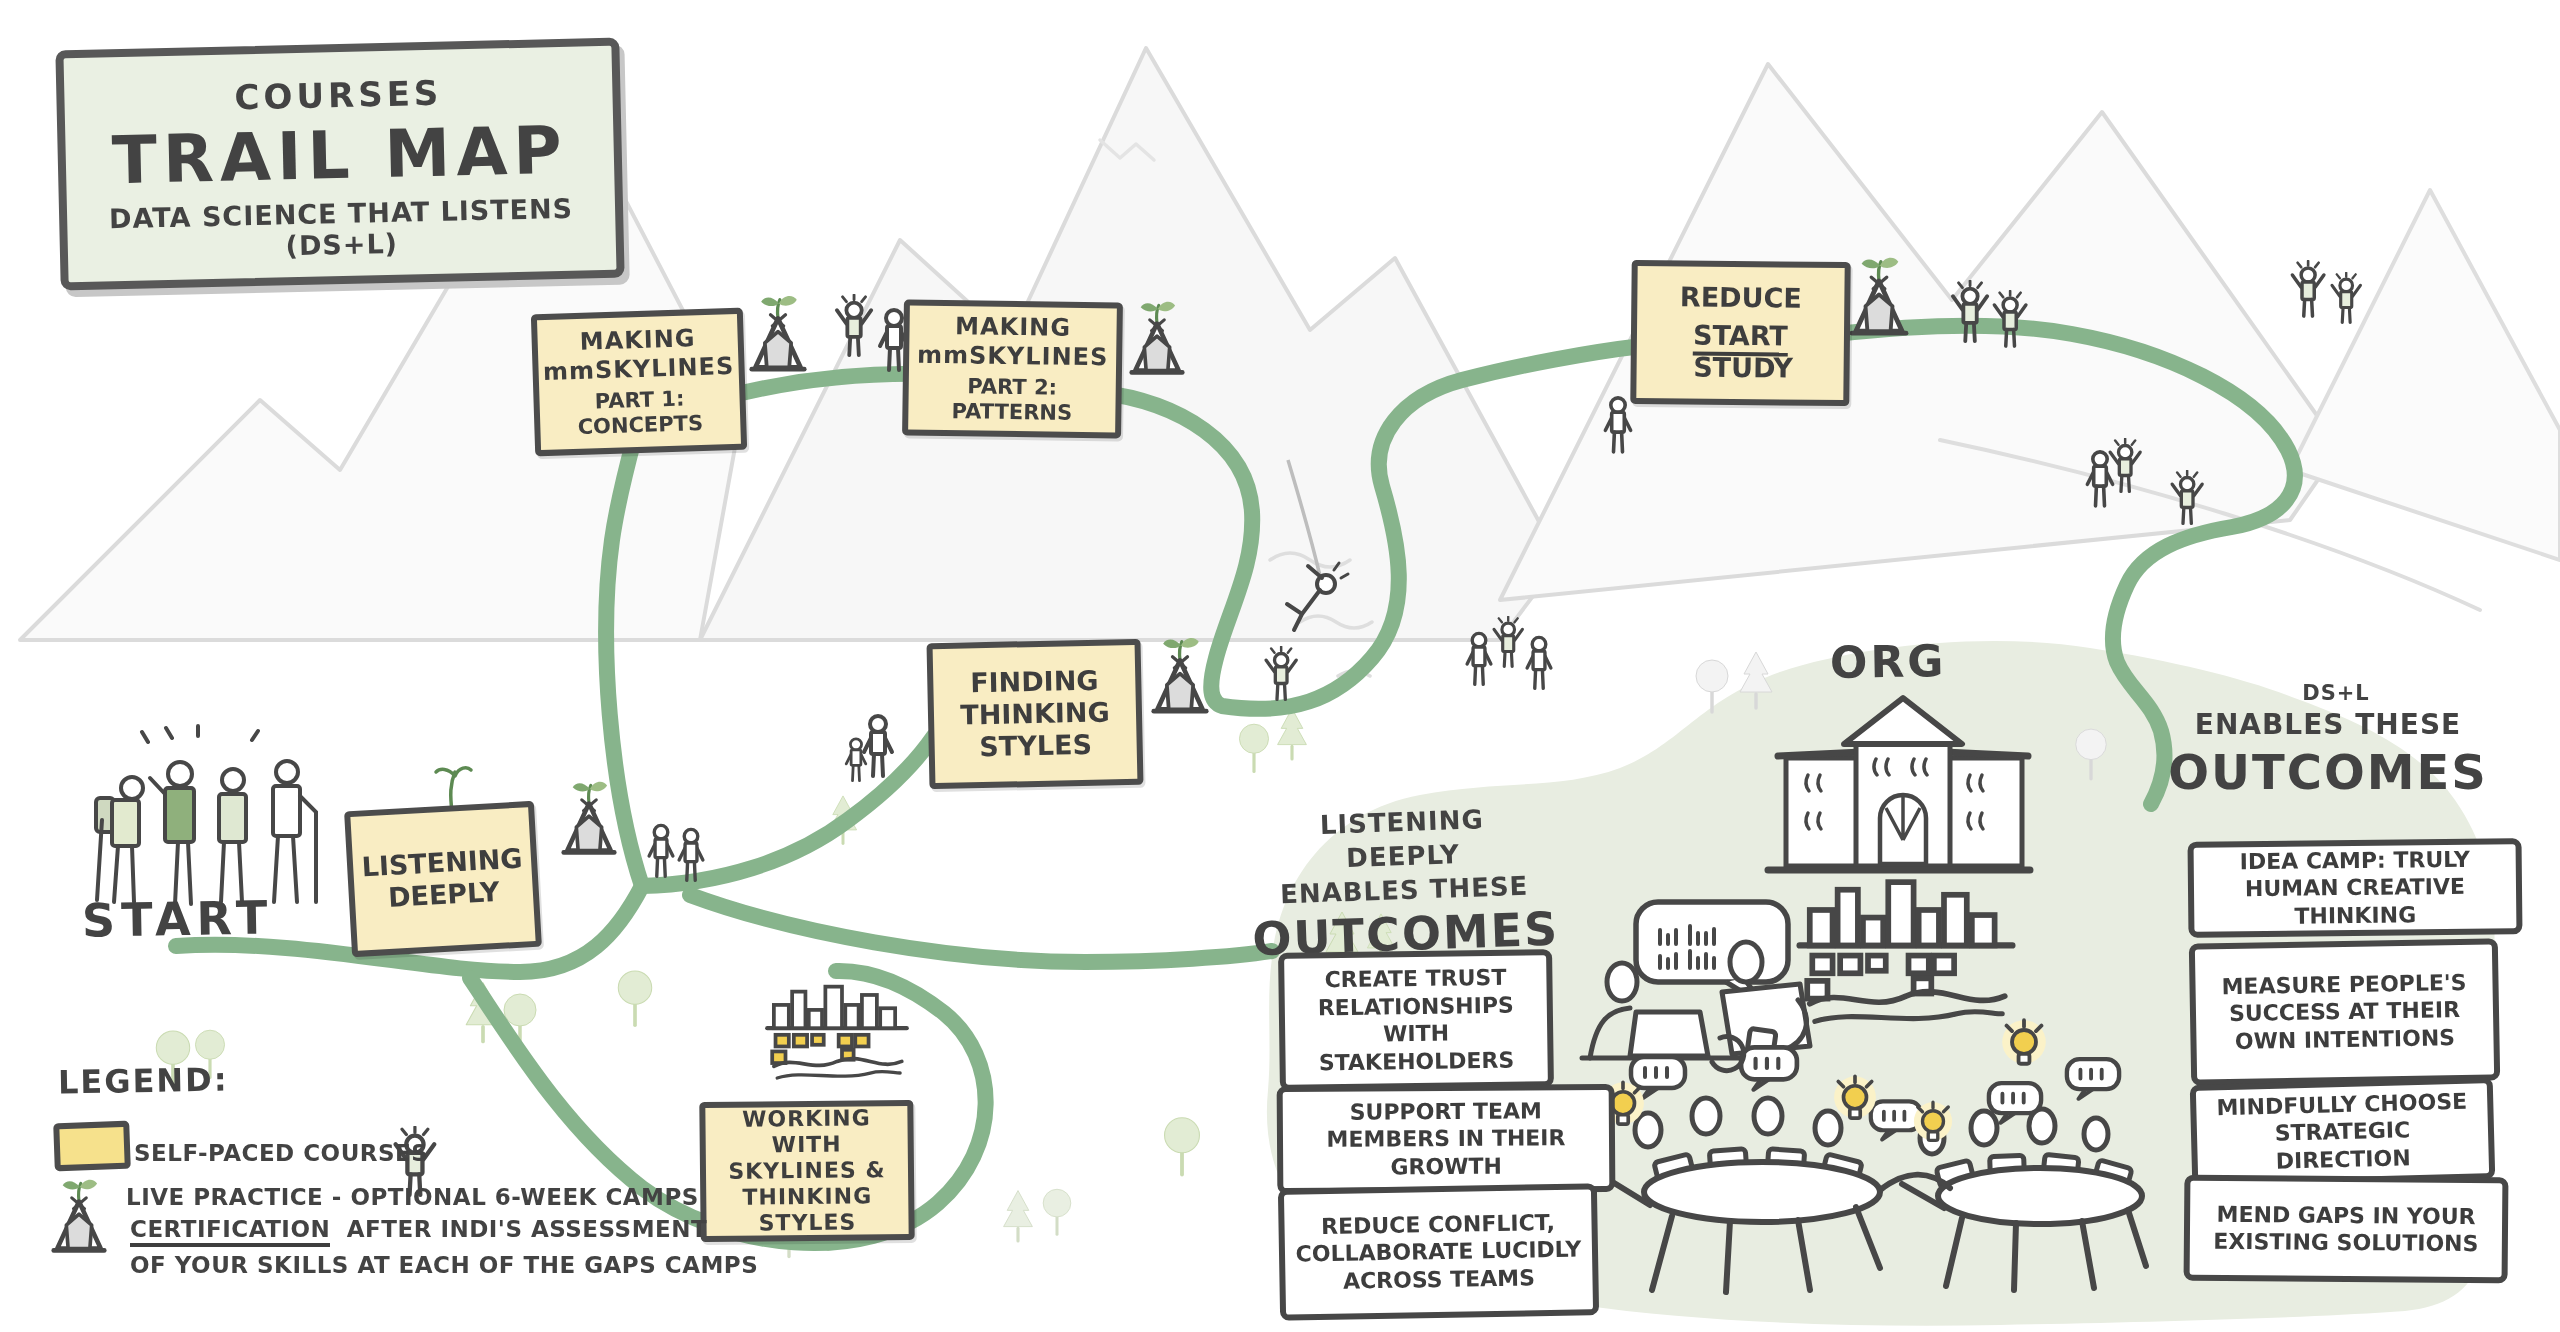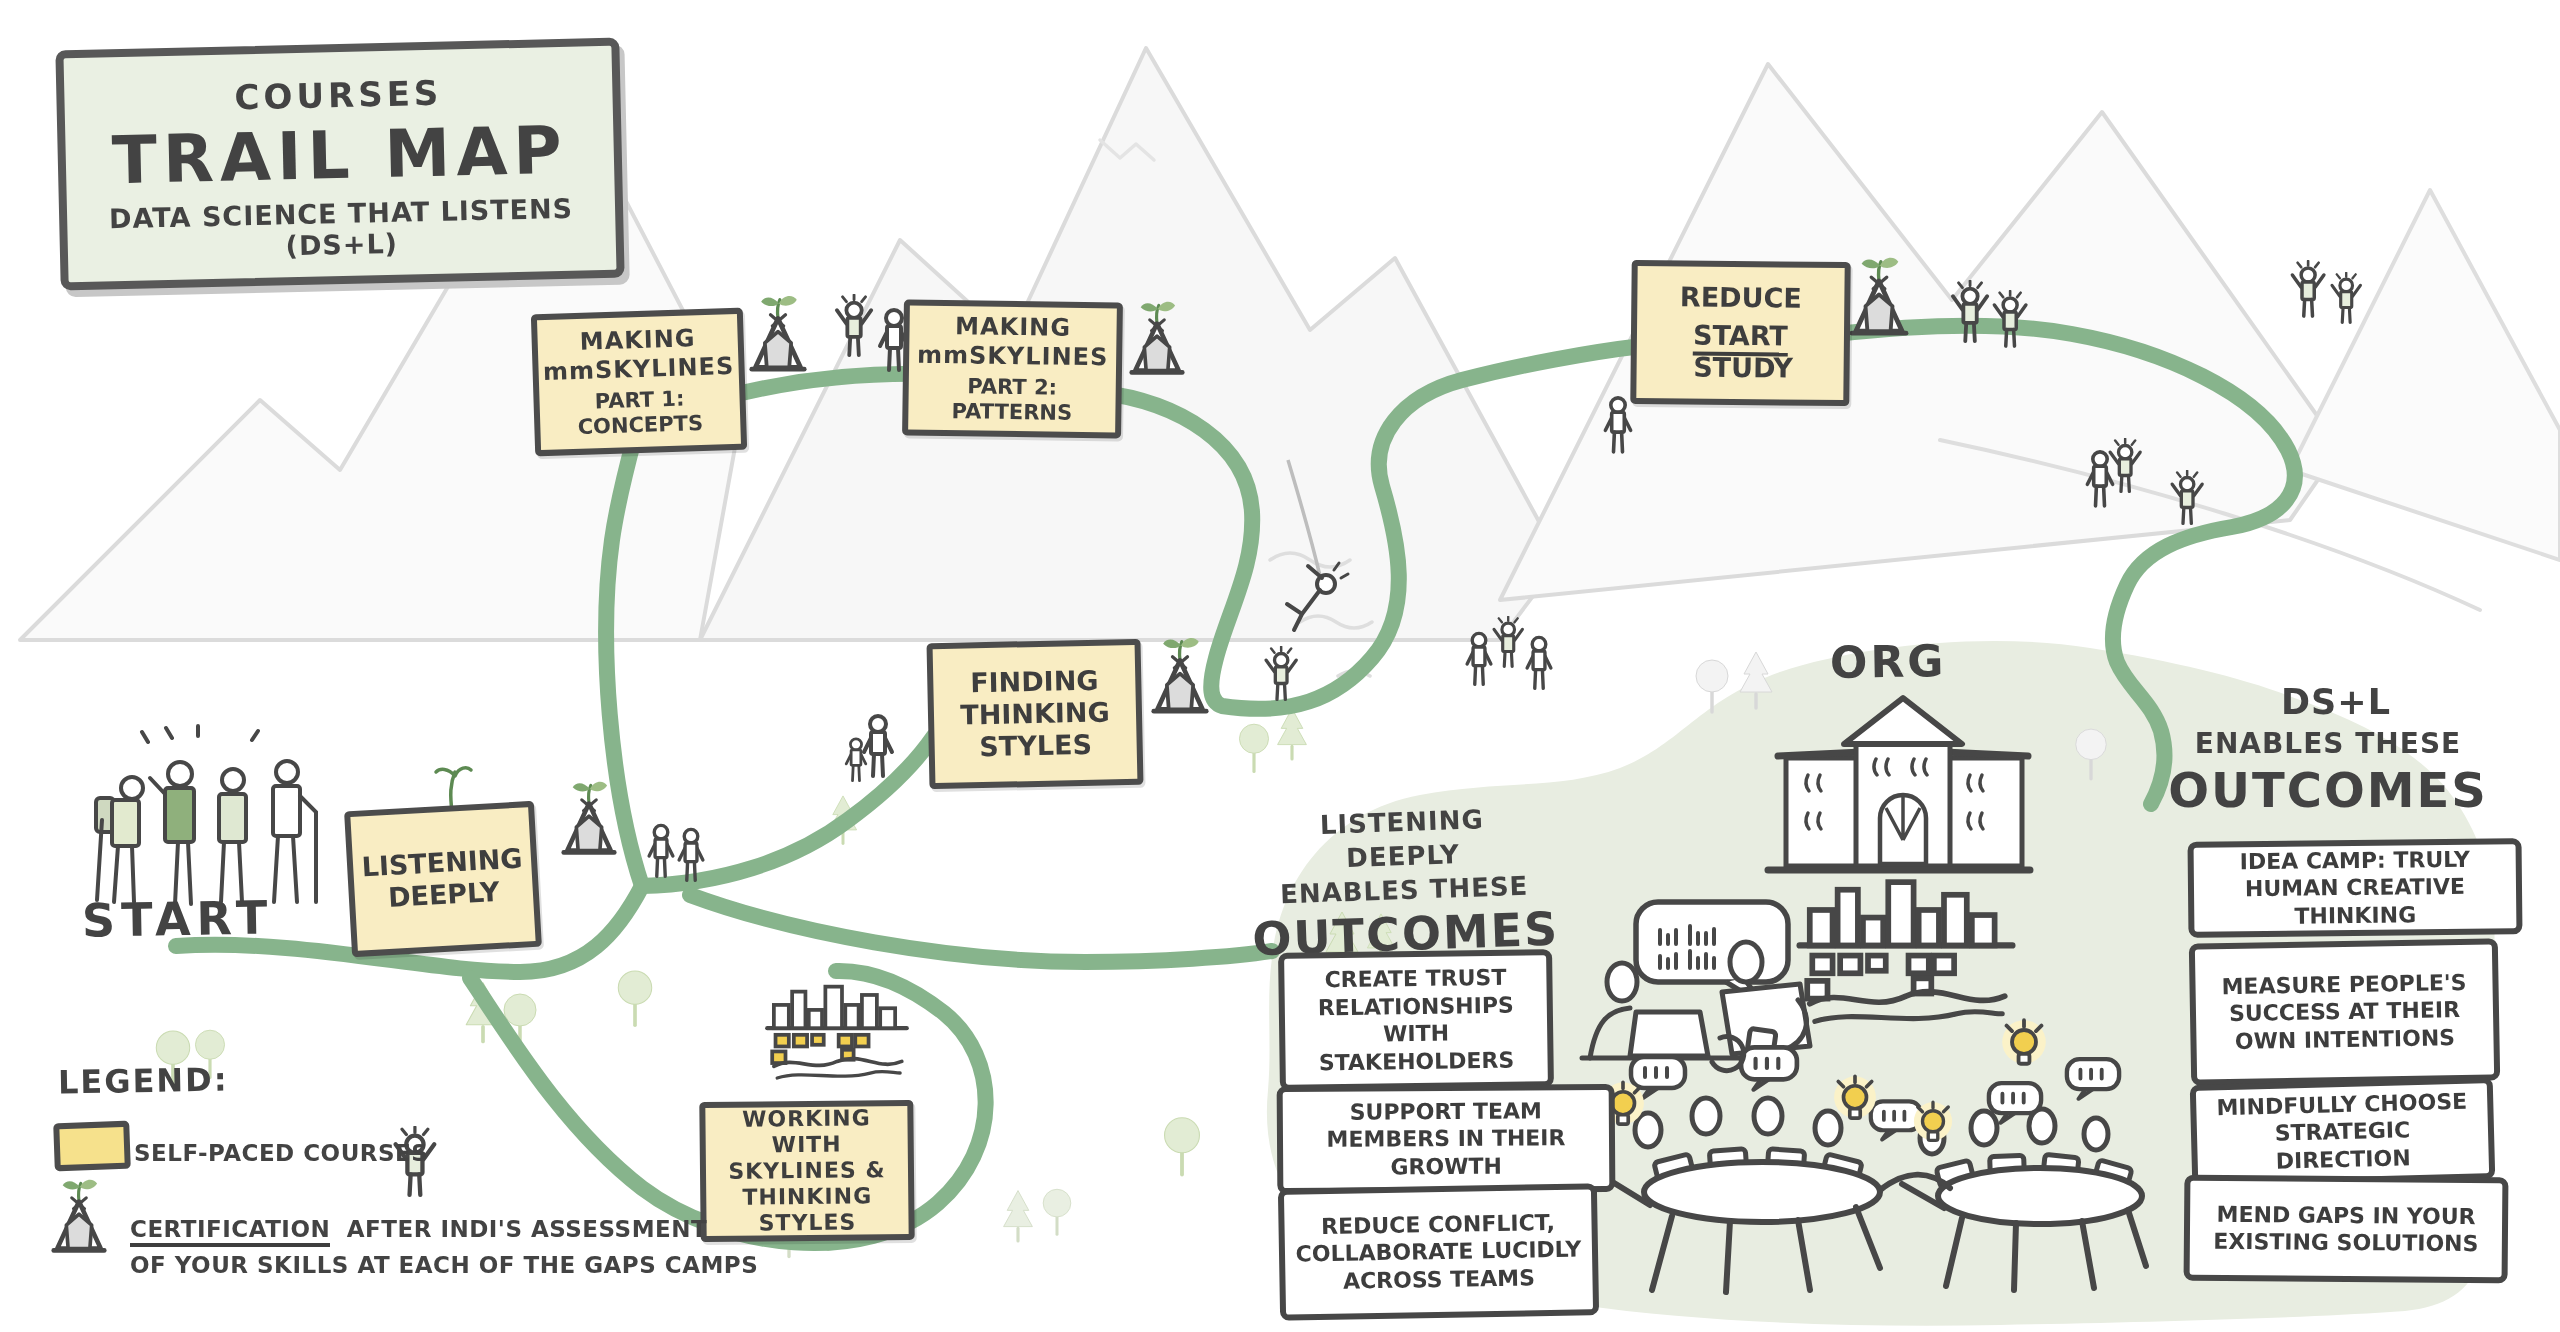--- a/index.html
+++ b/index.html
@@ -335,39 +335,40 @@
   <div class="c-l1" style="font-size:22px;">WORKING WITH</div>
   <div class="c-l1" style="font-size:22px;">SKYLINES &amp;</div>
   <div class="c-l1" style="font-size:22px;">THINKING STYLES</div>
 </div>
 
 <div class="abs start-label" style="left:82px;top:892px;">START</div>
 
 <div class="abs lg-head" style="left:58px;top:1062px;transform:rotate(-1deg);">LEGEND:</div>
 <div class="abs lg-swatch" style="left:54px;top:1122px;"></div>
 <div class="abs lg-line" style="left:134px;top:1128px;margin-top:12px;">SELF-PACED COURSES</div>
+<div class="abs lg-line" style="left:126px;top:1184px;">LIVE PRACTICE - OPTIONAL 6-WEEK CAMPS</div>
 <div class="abs lg-line" style="left:130px;top:1216px;">
   <span class="ul">CERTIFICATION</span>
   <span style="margin-left:8px;text-align:right;">AFTER INDI'S ASSESSMENT</span>
 </div>
 <div class="abs lg-line" style="left:130px;top:1252px;">OF YOUR SKILLS AT EACH OF THE GAPS CAMPS</div>
 
 <div class="abs ctr" style="left:1266px;top:806px;width:276px;transform:rotate(-2deg);">
   <div class="hline">LISTENING DEEPLY</div>
   <div class="hline">ENABLES THESE</div>
   <div class="hword" style="font-size:46px;">OUTCOMES</div>
 </div>
 <div class="abs ctr obox" style="left:1279px;top:951px;width:242px;height:110px;transform:rotate(-0.8deg);">CREATE TRUST RELATIONSHIPS WITH STAKEHOLDERS</div>
 <div class="abs ctr obox" style="left:1277px;top:1085px;width:306px;height:80px;transform:rotate(-0.4deg);">SUPPORT TEAM MEMBERS IN THEIR GROWTH</div>
 <div class="abs ctr obox" style="left:1279px;top:1186px;width:287px;height:104px;transform:rotate(-1deg);">REDUCE CONFLICT, COLLABORATE LUCIDLY ACROSS TEAMS</div>
 
 <div class="abs org-label" style="left:1830px;top:636px;">ORG</div>
 
 <div class="abs ctr" style="left:2176px;top:680px;width:304px;">
-  <div class="hline" style="font-size:35px;margin-left:16px;">DS+L</div>
+  <div class="hline" style="font-size:21px;margin-left:16px;">DS+L</div>
   <div class="hline" style="font-size:28px;">ENABLES THESE</div>
   <div class="hword" style="font-size:48px;">OUTCOMES</div>
 </div>
 <div class="abs ctr obox" style="left:2188px;top:840px;width:302px;height:68px;transform:rotate(-0.6deg);">IDEA CAMP: TRULY HUMAN CREATIVE THINKING</div>
 <div class="abs ctr obox" style="left:2190px;top:941px;width:277px;height:114px;transform:rotate(-1deg);">MEASURE PEOPLE'S SUCCESS AT THEIR OWN INTENTIONS</div>
 <div class="abs ctr obox" style="left:2191px;top:1081px;width:271px;height:74px;transform:rotate(-1.5deg);">MINDFULLY CHOOSE STRATEGIC DIRECTION</div>
 <div class="abs ctr obox" style="left:2184px;top:1176px;width:292px;height:78px;transform:rotate(0.5deg);">MEND GAPS IN YOUR EXISTING SOLUTIONS</div>
 
 </div>
 

